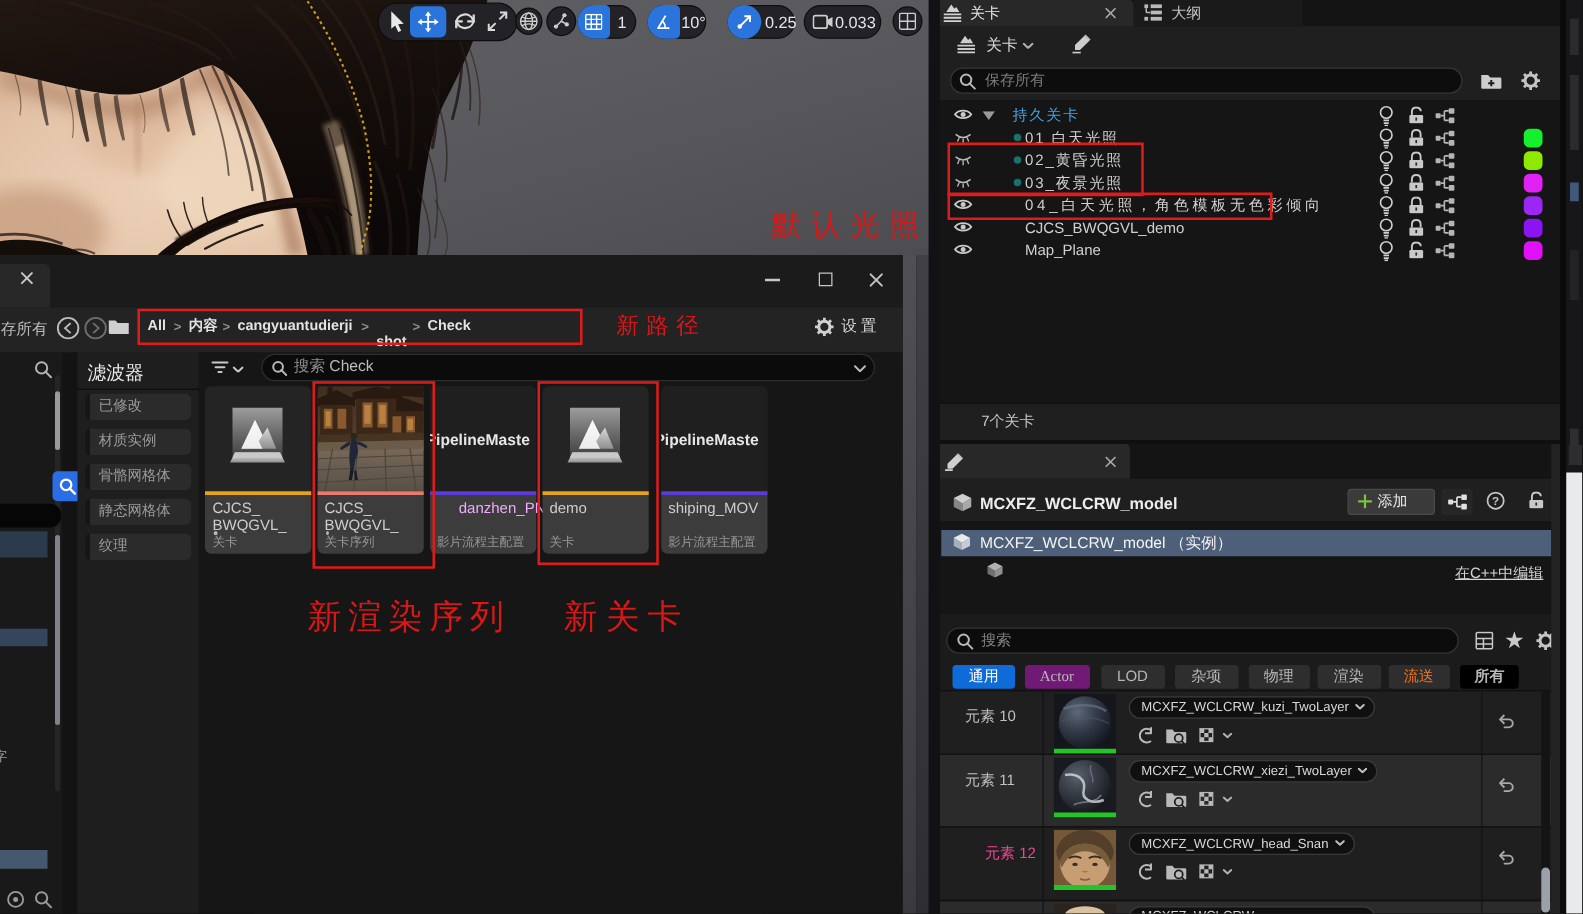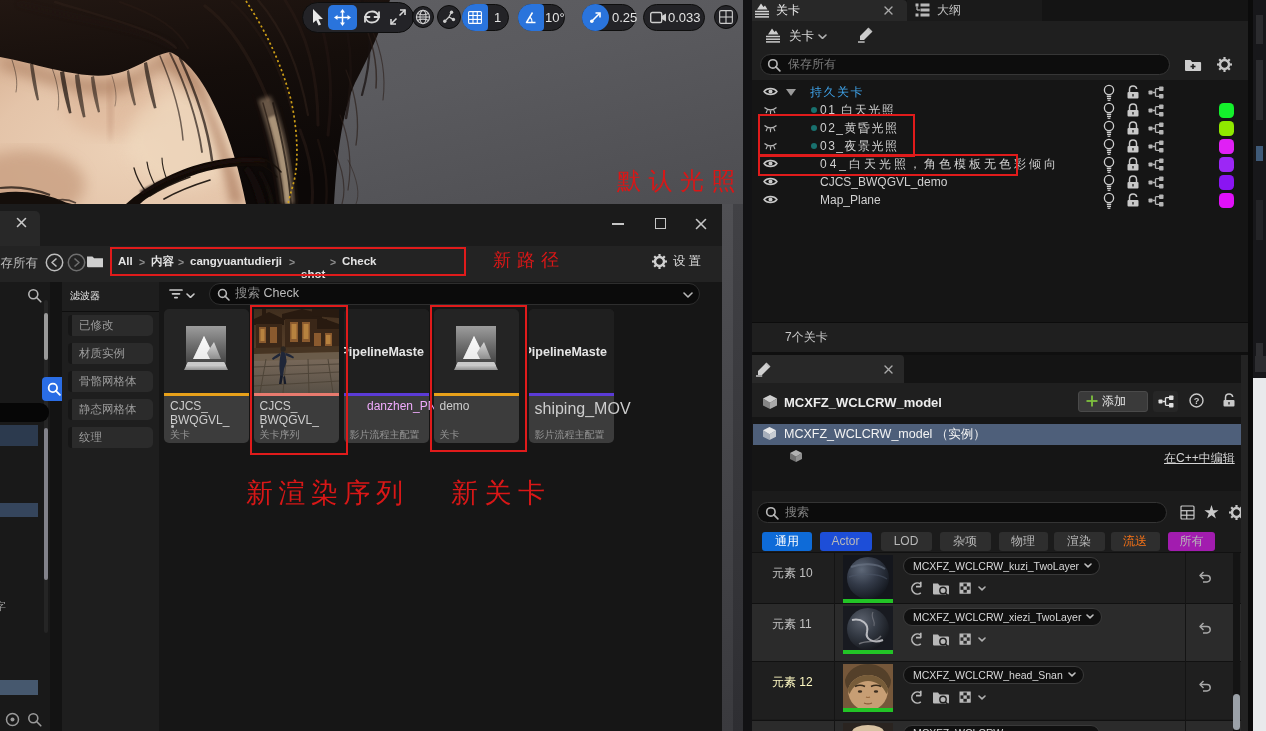--- a/index.html
+++ b/index.html
@@ -290,21 +290,21 @@
         <circle cx="6.3" cy="6.3" r="4.5" fill="none" stroke="#9a9a9a" stroke-width="1.6"></circle>
         <line x1="9.3" y1="9.3" x2="13.8" y2="13.8" stroke="#9a9a9a" stroke-width="1.6" stroke-linecap="round"></line>
       </svg>
       <div class="abs" style="left:50px;top:78px;width:12px;height:449px;background:#131313;"></div>
       <div class="abs" style="left:42px;top:173px;width:25px;height:24px;background:#2a6de5;border-radius:4px;"></div>
       <svg class="abs" style="left:47px;top:178px" width="14" height="14" viewBox="0 0 14 14">
         <circle cx="5.88" cy="5.88" r="4.2" fill="none" stroke="#ffffff" stroke-width="1.8"></circle>
         <line x1="8.68" y1="8.68" x2="12.88" y2="12.88" stroke="#ffffff" stroke-width="1.8" stroke-linecap="round"></line>
       </svg>
       <div class="abs" style="left:62px;top:78px;width:97px;height:449px;background:#1e1e1e;"></div>
-      <div class="txt" style="left:70px;top:86px;color:#eaeaea;font-size:10px;text-align:center;">滤波器</div>
+      <div class="txt" style="left:70px;top:86px;color:#eaeaea;font-size:15px;text-align:center;">滤波器</div>
       <div class="abs" style="left:62px;top:107px;width:97px;height:1px;background:#0e0e0e;"></div>
       <div class="abs" style="left:68px;top:111px;width:85px;height:21px;background:#2b2b2b;border-radius:5px;"></div>
       <div class="abs" style="left:68px;top:111px;width:4px;height:21px;background:#161616;border-radius:5px 0 0 5px;"></div>
       <div class="txt" style="left:79px;top:115px;color:#9b9b9b;font-size:11.5px;">已修改</div>
       <div class="abs" style="left:68px;top:139px;width:85px;height:21px;background:#2b2b2b;border-radius:5px;"></div>
       <div class="abs" style="left:68px;top:139px;width:4px;height:21px;background:#161616;border-radius:5px 0 0 5px;"></div>
       <div class="txt" style="left:79px;top:143px;color:#9b9b9b;font-size:11.5px;">材质实例</div>
       <div class="abs" style="left:68px;top:167px;width:85px;height:21px;background:#2b2b2b;border-radius:5px;"></div>
       <div class="abs" style="left:68px;top:167px;width:4px;height:21px;background:#161616;border-radius:5px 0 0 5px;"></div>
       <div class="txt" style="left:79px;top:171px;color:#9b9b9b;font-size:11.5px;">骨骼网格体</div>
@@ -455,21 +455,21 @@
       <div class="abs" style="left:433.5px;top:188.5px;width:85px;height:3.5px;background:#e8a11a;"></div>
       <div class="abs" style="left:433.5px;top:192px;width:85px;height:47px;background:#3c3c3c;border-radius:0 0 5px 5px;"></div>
       <div class="txt" style="left:439.5px;top:195.0px;color:#cdcdcd;font-size:12px;">demo</div>
       <div class="txt" style="left:439.5px;top:225px;color:#979797;font-size:10px;">关卡</div>
       <div class="abs" style="left:528.5px;top:104.5px;width:85px;height:84px;background:#242424;border-radius:5px 5px 0 0;overflow:hidden;"></div>
       <div class="abs" style="left:528.5px;top:104.5px;width:85px;height:84px;background:#1f1f1f;border-radius:5px 5px 0 0;overflow:hidden;">
         <div class="txt" style="left:-5px;top:36px;color:#e6e6e6;font-size:12.5px;font-weight:bold;">PipelineMaste</div>
       </div>
       <div class="abs" style="left:528.5px;top:188.5px;width:85px;height:3.5px;background:#5b3bd6;"></div>
       <div class="abs" style="left:528.5px;top:192px;width:85px;height:47px;background:#3c3c3c;border-radius:0 0 5px 5px;"></div>
-      <div class="txt" style="left:534.5px;top:195.0px;color:#cdcdcd;font-size:16px;">shiping_MOV</div>
+      <div class="txt" style="left:534.5px;top:195.0px;color:#cdcdcd;font-size:12px;">shiping_MOV</div>
       <div class="txt" style="left:534.5px;top:225px;color:#979797;font-size:10px;">影片流程主配置</div>
     </div>
     <div class="abs" style="left:752px;top:0;width:496px;height:352px;background:#1f1f1f;overflow:hidden;">
       <div class="abs" style="left:0;top:0;width:496px;height:21px;background:#141414;"></div>
       <div class="abs" style="left:-5px;top:0;width:160px;height:21px;background:#282828;border-radius:4px 4px 0 0;"></div>
       <svg class="abs" style="left:2px;top:2px" width="16" height="16" viewBox="0 0 16 16">
         <g stroke="#d2d2d2" stroke-width="1.5" fill="none">
           <line x1="1" y1="9.5" x2="15" y2="9.5"></line>
           <line x1="1" y1="12.2" x2="15" y2="12.2"></line>
           <line x1="1" y1="14.9" x2="15" y2="14.9"></line>
@@ -847,27 +847,27 @@
           <rect x="-1.1" y="-7.5" width="2.2" height="3.9" transform="rotate(90)"></rect>
           <rect x="-1.1" y="-7.5" width="2.2" height="3.9" transform="rotate(135)"></rect>
           <rect x="-1.1" y="-7.5" width="2.2" height="3.9" transform="rotate(180)"></rect>
           <rect x="-1.1" y="-7.5" width="2.2" height="3.9" transform="rotate(225)"></rect>
           <rect x="-1.1" y="-7.5" width="2.2" height="3.9" transform="rotate(270)"></rect>
           <rect x="-1.1" y="-7.5" width="2.2" height="3.9" transform="rotate(315)"></rect>
           <circle r="4.5" fill="none" stroke="#c5c5c5" stroke-width="2.4"></circle>
         </g>
       </svg>
       <div class="abs" style="left:10px;top:176.5px;width:50px;height:19.5px;background:#0e6bd8;border-radius:3px;text-align:center;line-height:19.5px;color:#ffffff;font-size:12px;">通用</div>
-      <div class="abs" style="left:67.5px;top:176.5px;width:52px;height:19.5px;background:#1d4ed8;border-radius:3px;text-align:center;line-height:19.5px;color:#b8b8b8;font-size:12px;">Actor</div>
+      <div class="abs" style="left:67.5px;top:176.5px;width:52px;height:19.5px;background:#701a75;border-radius:3px;text-align:center;line-height:19.5px;color:#b8b8b8;font-size:12px;font-family:Liberation Serif, serif;">Actor</div>
       <div class="abs" style="left:128.5px;top:176.5px;width:51px;height:19.5px;background:#2e2e2e;border-radius:3px;text-align:center;line-height:19.5px;color:#b8b8b8;font-size:12px;">LOD</div>
       <div class="abs" style="left:187.5px;top:176.5px;width:51px;height:19.5px;background:#2e2e2e;border-radius:3px;text-align:center;line-height:19.5px;color:#b8b8b8;font-size:12px;">杂项</div>
       <div class="abs" style="left:246.5px;top:176.5px;width:49px;height:19.5px;background:#2e2e2e;border-radius:3px;text-align:center;line-height:19.5px;color:#b8b8b8;font-size:12px;">物理</div>
       <div class="abs" style="left:301.5px;top:176.5px;width:51px;height:19.5px;background:#2e2e2e;border-radius:3px;text-align:center;line-height:19.5px;color:#b8b8b8;font-size:12px;">渲染</div>
       <div class="abs" style="left:358.5px;top:176.5px;width:49px;height:19.5px;background:#2e2e2e;border-radius:3px;text-align:center;line-height:19.5px;color:#f97316;font-size:12px;">流送</div>
-      <div class="abs" style="left:416px;top:176.5px;width:47px;height:19.5px;background:#a21caf;border-radius:3px;text-align:center;line-height:19.5px;color:#b8b8b8;font-size:12px;">所有</div>
+      <div class="abs" style="left:416px;top:176.5px;width:47px;height:19.5px;background:#000000;border-radius:3px;text-align:center;line-height:19.5px;color:#b8b8b8;font-size:12px;font-weight:bold;">所有</div>
       <div class="abs" style="left:0;top:198px;width:489px;height:50px;background:#1f1f1f;"></div>
       <div class="txt" style="left:20px;top:211px;color:#c0c0c0;font-size:12px;">元素 10</div>
       <svg class="abs" style="left:91px;top:200px" width="50" height="48" viewBox="0 0 50 48">
 <rect width="50" height="48" fill="#14161c"></rect>
 <defs>
           <radialGradient id="sp1" cx="0.35" cy="0.3" r="0.75">
 <stop offset="0" stop-color="#5e6878"></stop>
             <stop offset="0.5" stop-color="#333a48"></stop>
             <stop offset="1" stop-color="#14181f"></stop>
           </radialGradient>
@@ -952,21 +952,21 @@
       </svg>
       <svg class="abs" style="left:226px;top:282px" width="8" height="4.8" viewBox="0 0 8 4.8">
         <path d="M1,1 L4.0,3.8 L7,1" fill="none" stroke="#b0b0b0" stroke-width="1.6" stroke-linecap="round" stroke-linejoin="round"></path>
       </svg>
       <svg class="abs" style="left:445px;top:267px" width="15" height="12" viewBox="0 0 15 12">
         <path d="M3.5,4.5 H10 a3.2,3.2 0 0 1 0,6.4 H6" fill="none" stroke="#a9a9a9" stroke-width="1.5"></path>
         <path d="M6.5,1 L3,4.5 L6.5,8" fill="none" stroke="#a9a9a9" stroke-width="1.5" stroke-linejoin="round"></path>
       </svg>
       <div class="abs" style="left:0;top:248px;width:489px;height:1px;background:#111;"></div>
       <div class="abs" style="left:0;top:307px;width:489px;height:56.5px;background:#1f1f1f;"></div>
-      <div class="txt" style="left:20px;top:320px;color:#fef9c3;font-size:12px;">元素 12</div>
+      <div class="txt" style="left:36px;top:320px;color:#ec4899;font-size:12px;">元素 12</div>
       <svg class="abs" style="left:91px;top:309px" width="50" height="48" viewBox="0 0 50 48">
 <rect width="50" height="48" fill="#75573a"></rect>
 <ellipse cx="25" cy="26" rx="20" ry="21" fill="#c79e74"></ellipse>
 <path d="M2,16 C5,6 14,0 25,0 C36,0 45,6 48,16 C48,20 47,23 45,25 C42,16 34,11 25,11 C16,11 8,16 5,25 C3,23 2,20 2,16 Z" fill="#54402a"></path>
 <path d="M5,25 C8,16 16,11 25,11 C34,11 42,16 45,25 C45,27 44.5,29 43.5,30 C40,22 33,17 25,17 C17,17 10,22 6.5,30 C5.5,29 5,27 5,25 Z" fill="#68502f" opacity="0.85"></path>
 <g stroke="#3a2c1c" stroke-width="1.6" fill="none">
           <path d="M12,22.5 C15,21 19,21 22,22.5"></path>
           <path d="M28,22.5 C31,21 35,21 38,22.5"></path>
         </g>
 <g fill="#3c2e20">

